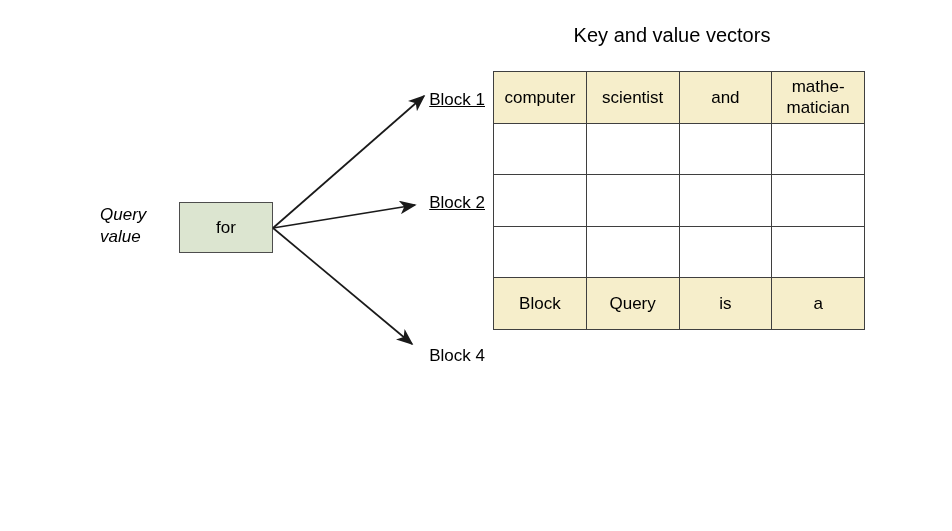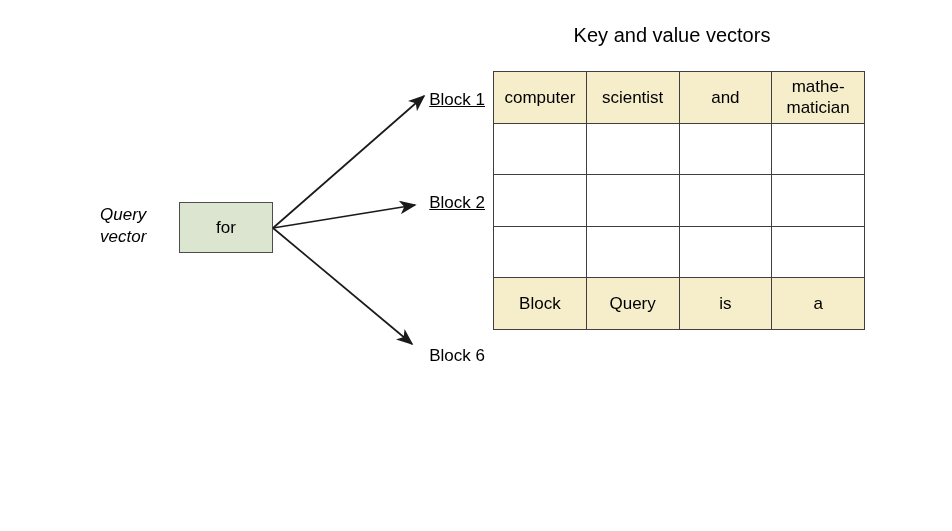--- a/index.html
+++ b/index.html
@@ -113,21 +113,21 @@
 </style>
 </head>
 <body>
 
 <div id="canvas">
 
   <div id="diagram-title">Key and value vectors</div>
 
   <div id="query-vector-label">
     <div>Query</div>
-    <div>vector</div>
+    <div>value</div>
   </div>
 
   <div id="query-vector-box">
     <span>for</span>
   </div>
 
   <svg id="arrows-layer" viewBox="0 0 952 531">
     <defs>
       <marker id="arrowhead" markerWidth="10" markerHeight="8" refX="9" refY="4" orient="auto" markerUnits="strokeWidth">
         <path d="M0,0 L10,4 L0,8 L2.6,4 Z" fill="#1a1a1a"></path>
@@ -135,21 +135,21 @@
     </defs>
     <g id="arrow-group">
         <line x1="273" y1="228" x2="424" y2="96" stroke="#1a1a1a" stroke-width="1.7" marker-end="url(#arrowhead)"></line>
         <line x1="273" y1="228" x2="415" y2="205" stroke="#1a1a1a" stroke-width="1.7" marker-end="url(#arrowhead)"></line>
         <line x1="273" y1="228" x2="412" y2="344" stroke="#1a1a1a" stroke-width="1.7" marker-end="url(#arrowhead)"></line>
       </g>
   </svg>
 
   <div class="block-label" id="block-label-1">Block 1</div>
   <div class="block-label" id="block-label-2">Block 2</div>
-  <div class="block-label" id="block-label-0">Block 6</div>
+  <div class="block-label" id="block-label-0">Block 4</div>
 
   <table id="kv-table">
     <tbody id="kv-table-body">
         <tr>
           <td class="filled">computer</td>
           <td class="filled">scientist</td>
           <td class="filled">and</td>
           <td class="filled">mathe-<br>matician</td>
         </tr>
         <tr>

